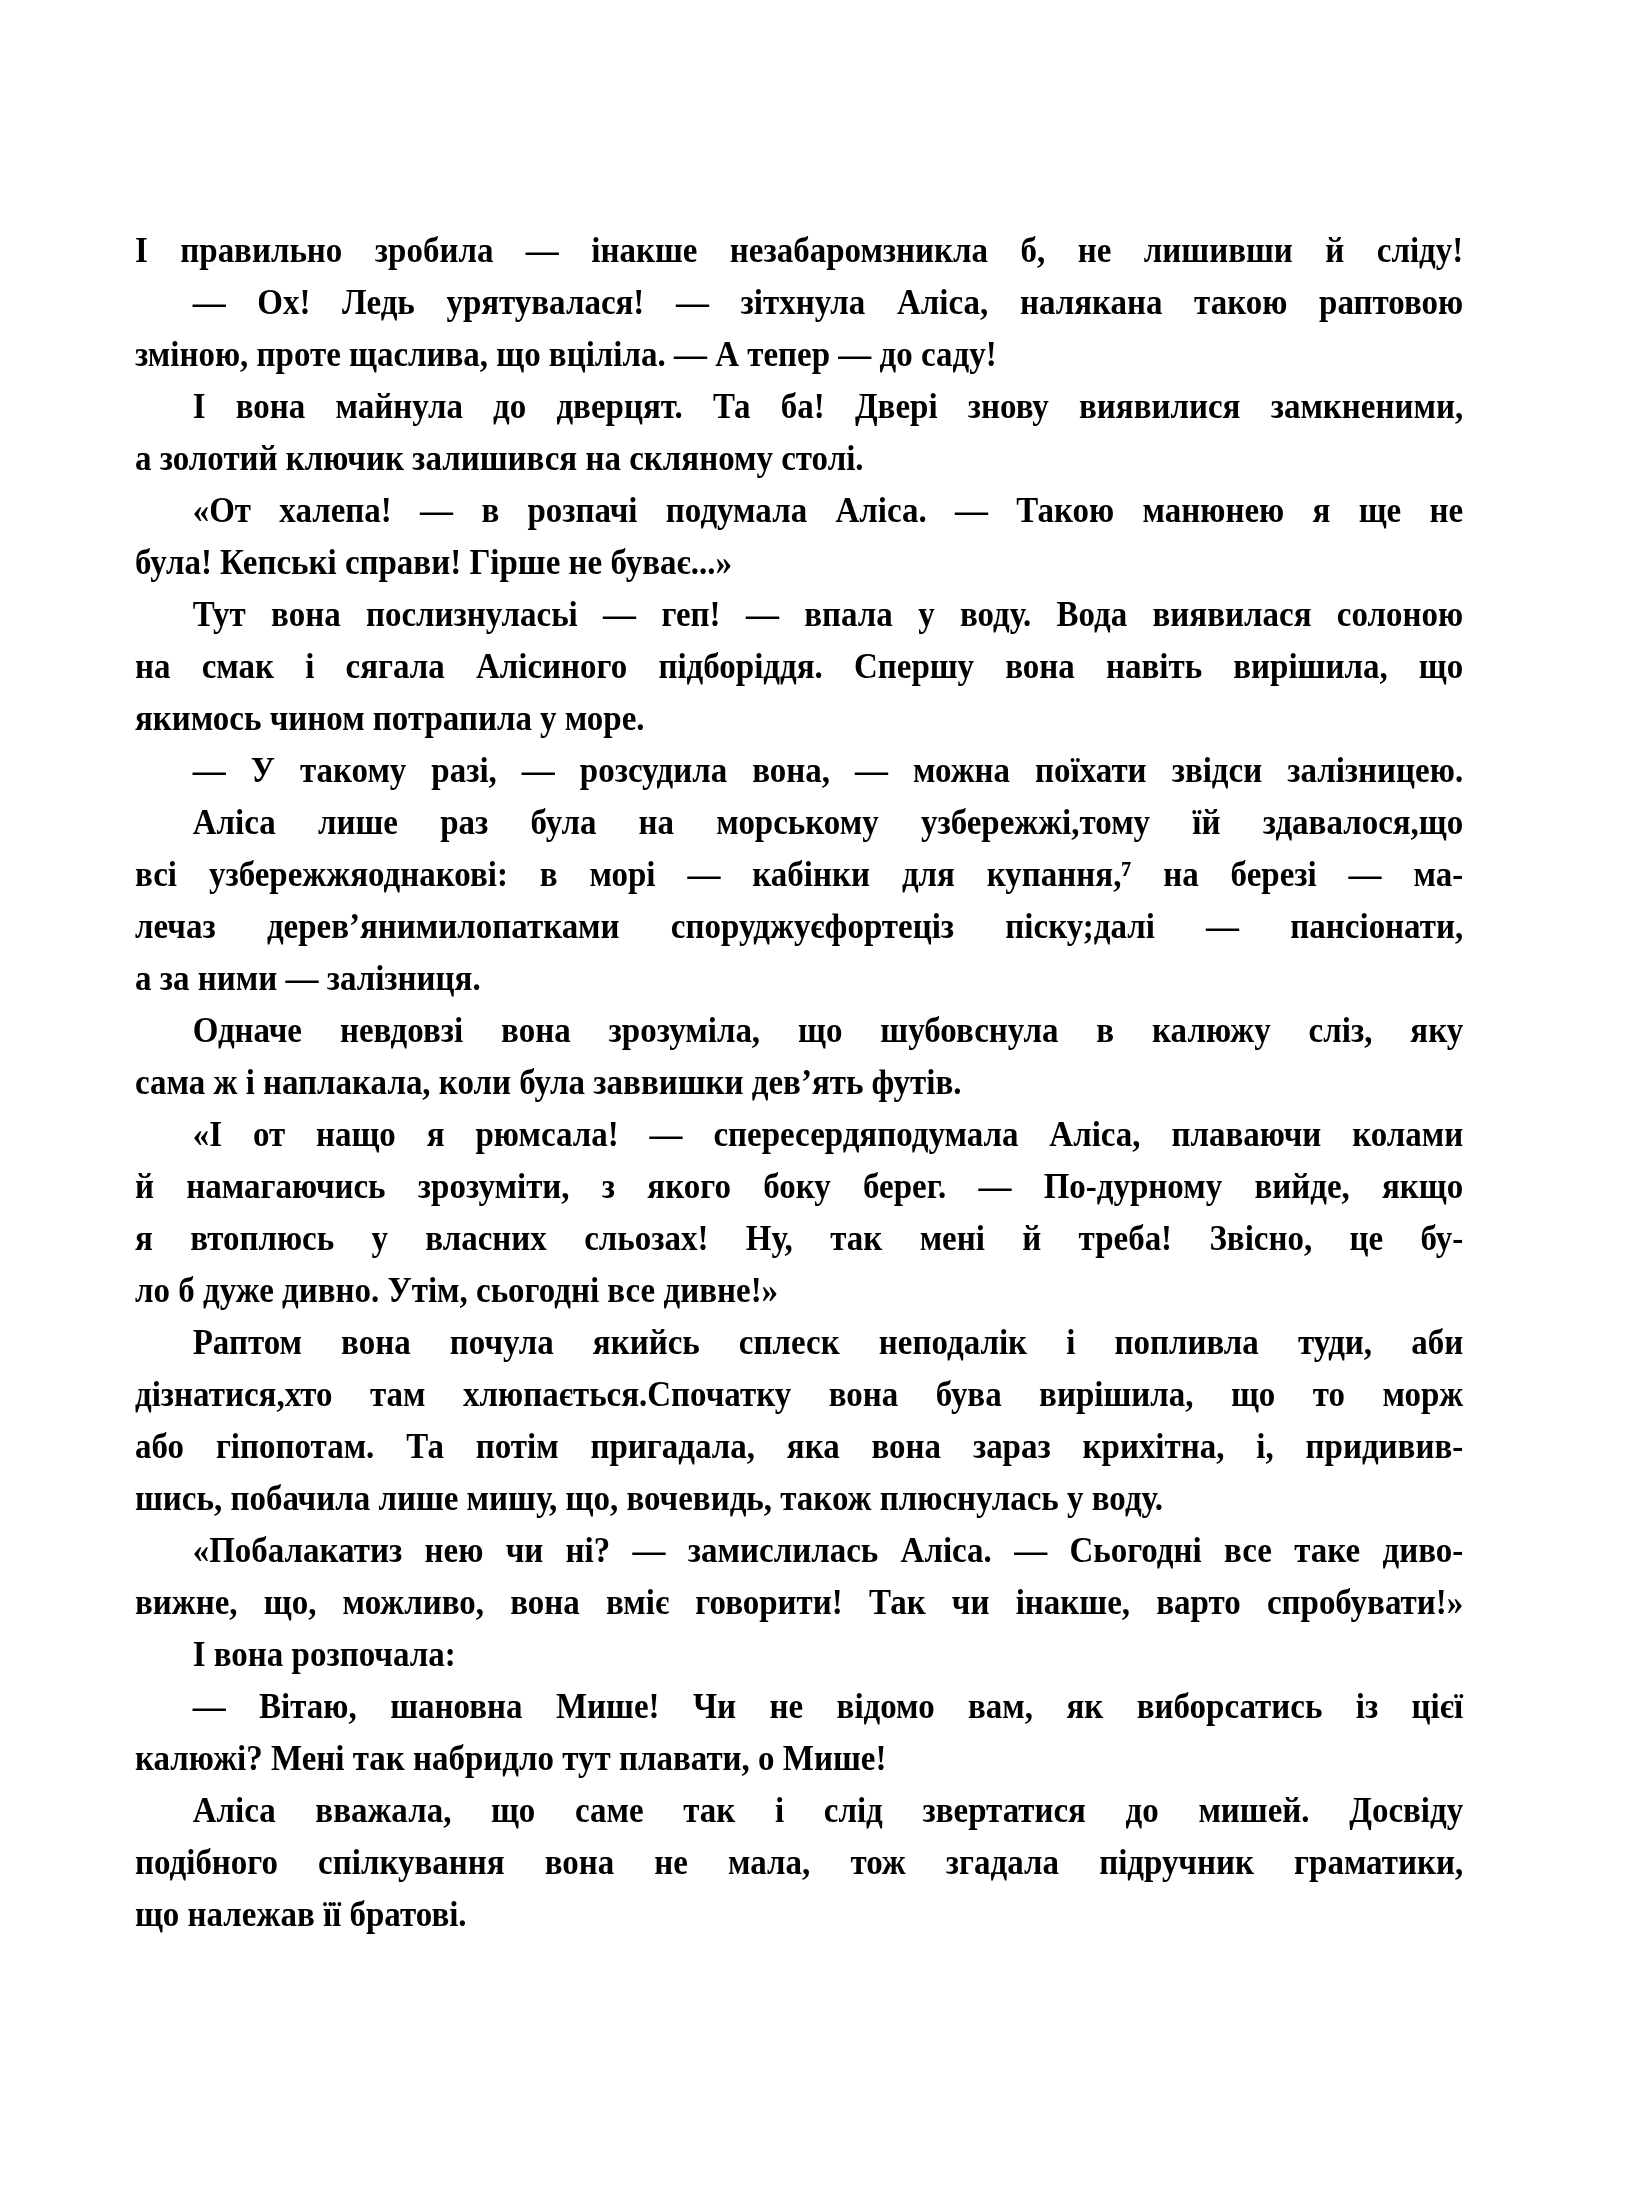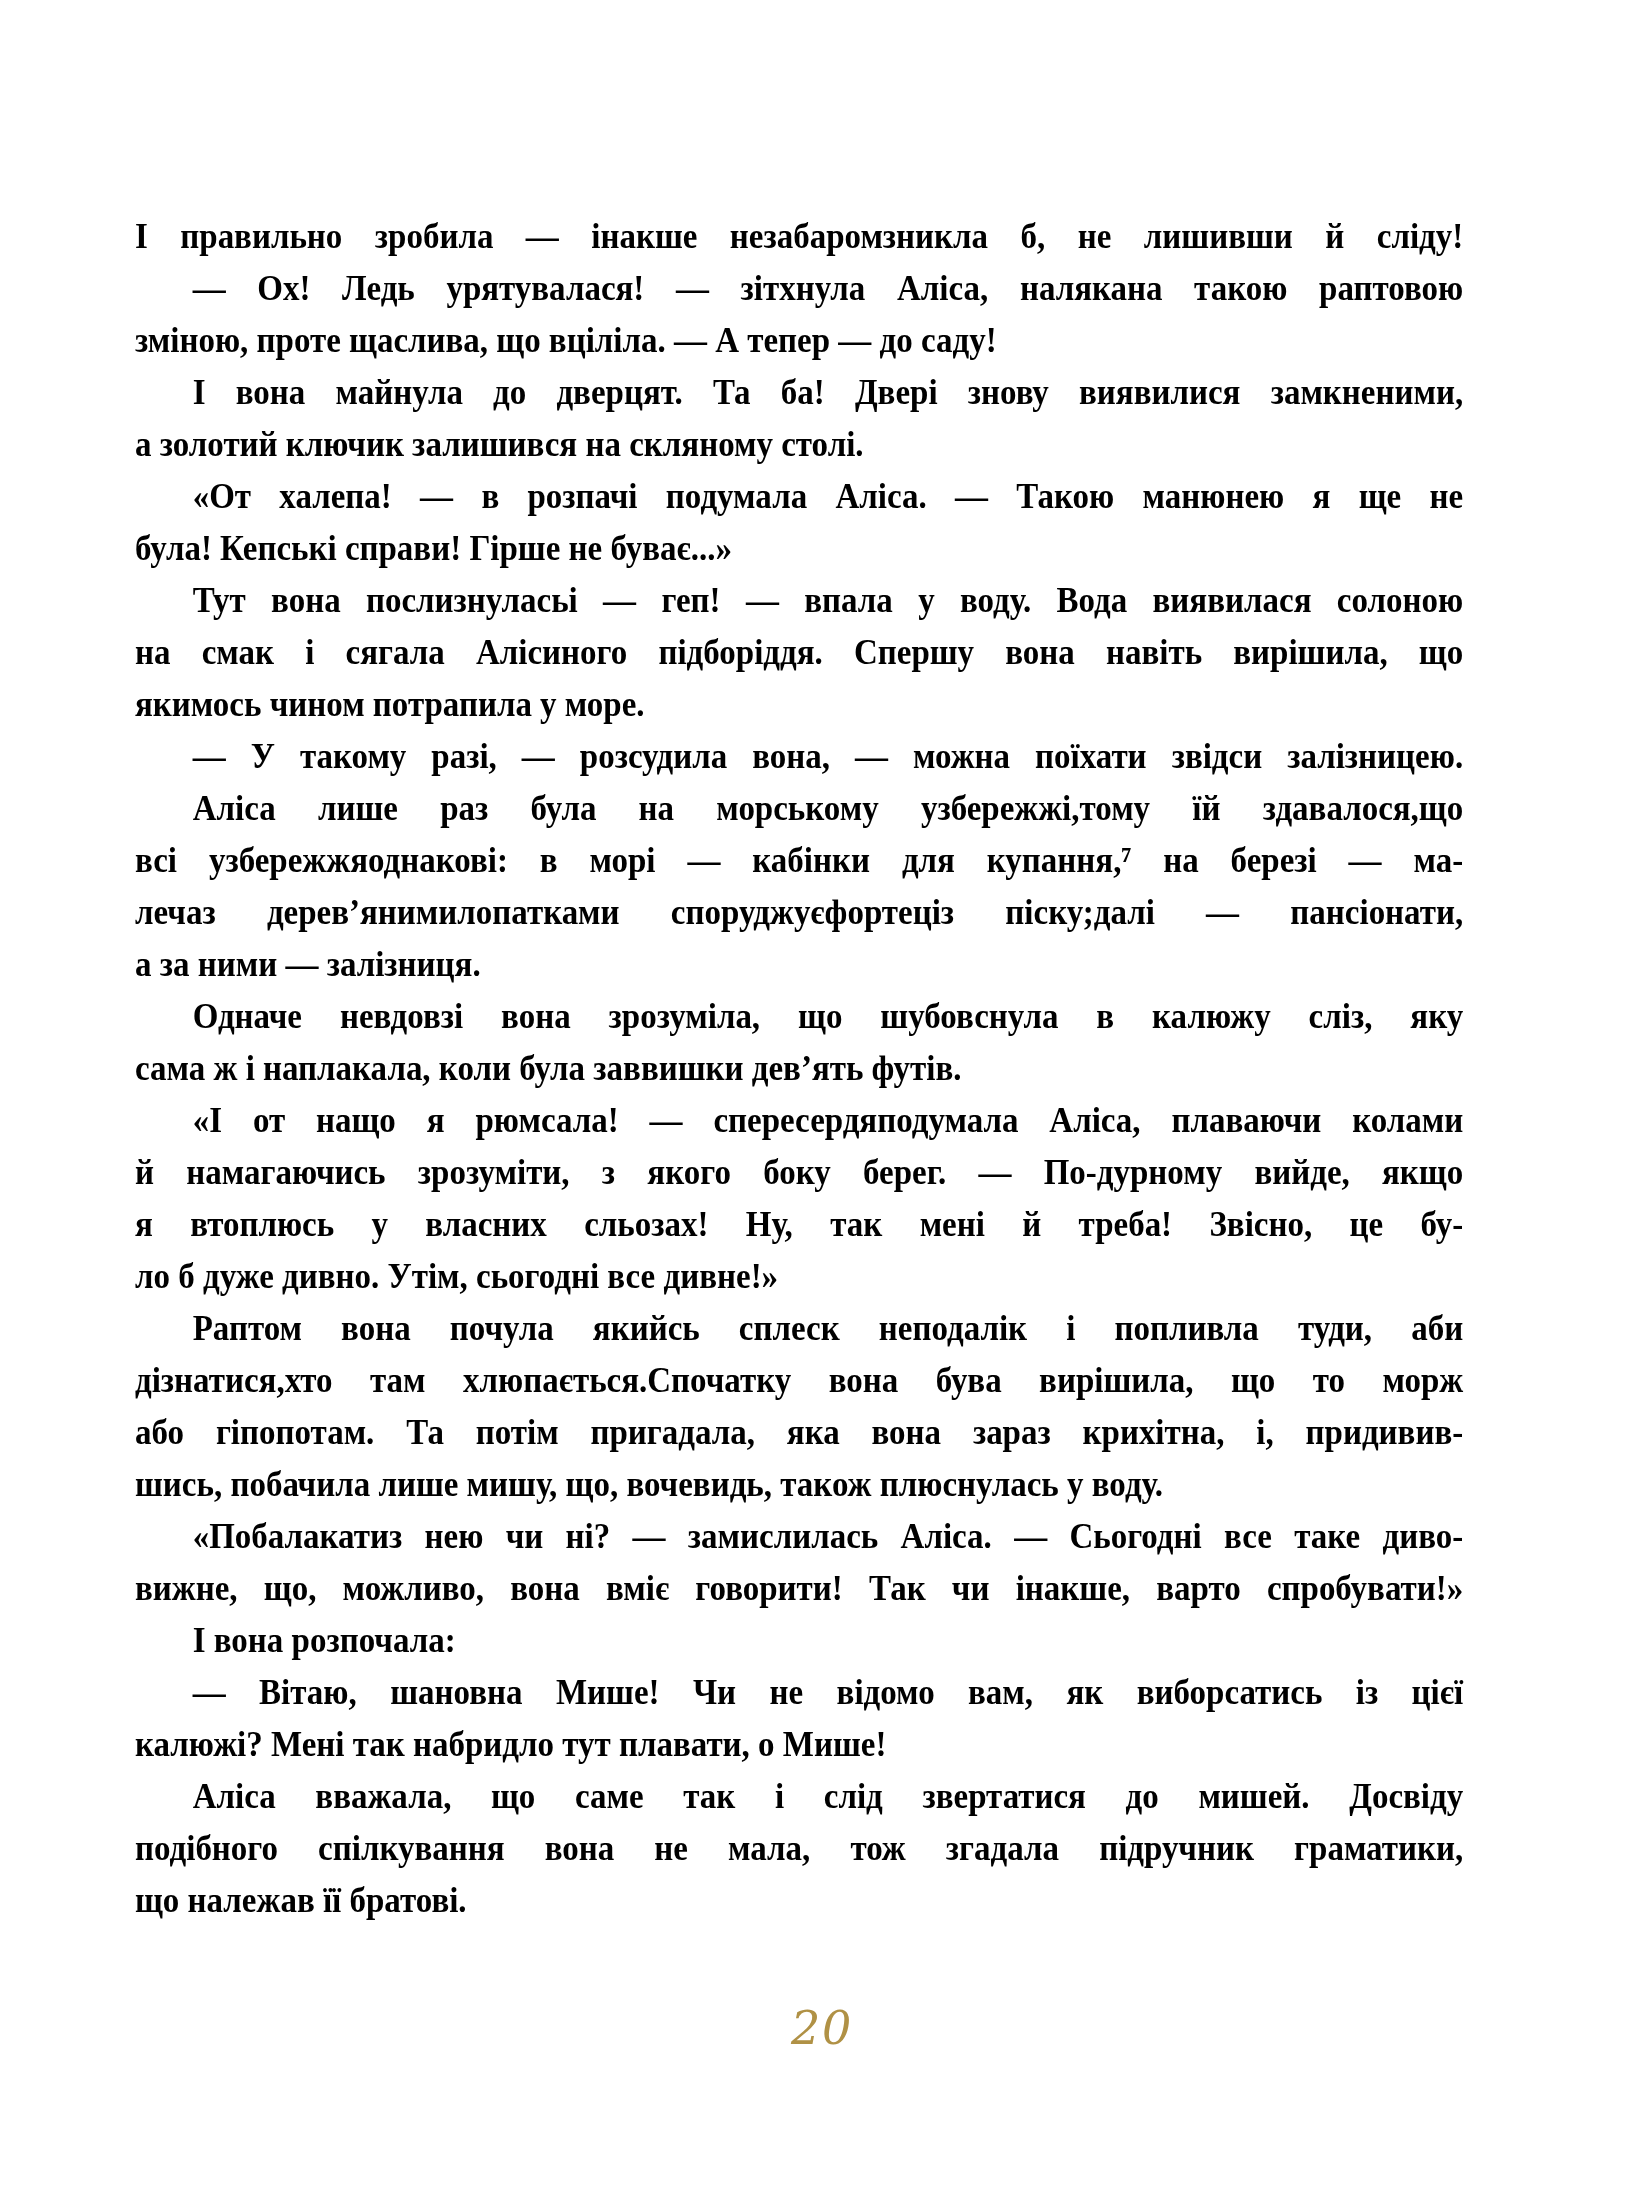--- a/index.html
+++ b/index.html
@@ -11,20 +11,21 @@
     position: relative;
     width: 1644px;
     height: 2205px;
     overflow: hidden;
     font-family: "Liberation Serif", "DejaVu Serif", serif;
   }
   .page {
     position: absolute;
     inset: 0;
     background: #ffffff;
+    margin-top: 14px;
   }
   .text-block {
     position: absolute;
     left: 135px;
     top: 210px;
     width: 1450px;
     transform: scaleX(0.916);
     transform-origin: left top;
     color: #000000;
     font-size: 36px;
@@ -89,15 +90,14 @@
       <div class="tl last">шись, побачила лише мишу, що, вочевидь, також плюснулась у воду.</div>
       <div class="tl ind">«Побалакатиз нею чи ні? — замислилась Аліса. — Сьогодні все таке диво-</div>
       <div class="tl">вижне, що, можливо, вона вміє говорити! Так чи інакше, варто спробувати!»</div>
       <div class="tl last ind">І вона розпочала:</div>
       <div class="tl ind">— Вітаю, шановна Мише! Чи не відомо вам, як виборсатись із цієї</div>
       <div class="tl last">калюжі? Мені так набридло тут плавати, о Мише!</div>
       <div class="tl ind">Аліса вважала, що саме так і слід звертатися до мишей. Досвіду</div>
       <div class="tl">подібного спілкування вона не мала, тож згадала підручник граматики,</div>
       <div class="tl last">що належав її братові.</div>
     </div>
-  <div class="page-number" style="color: rgb(176, 145, 69);">20</div>
 </div>
 
 
 </body></html>

